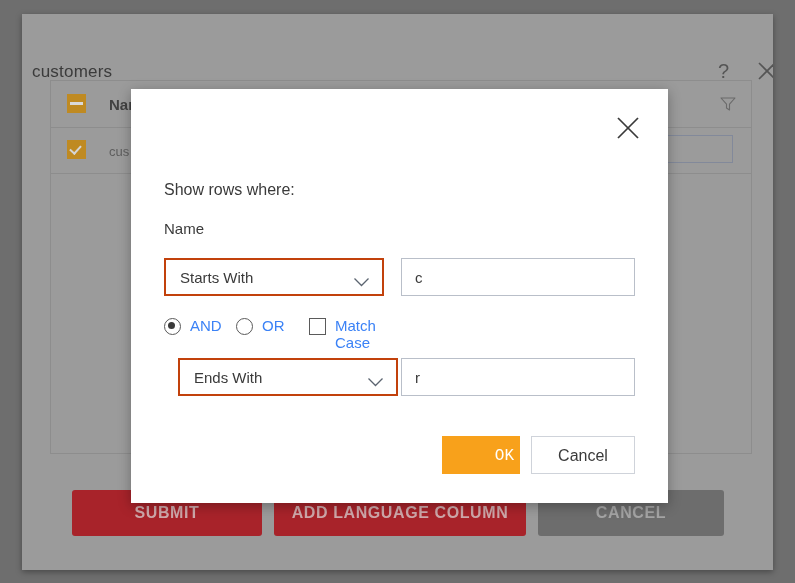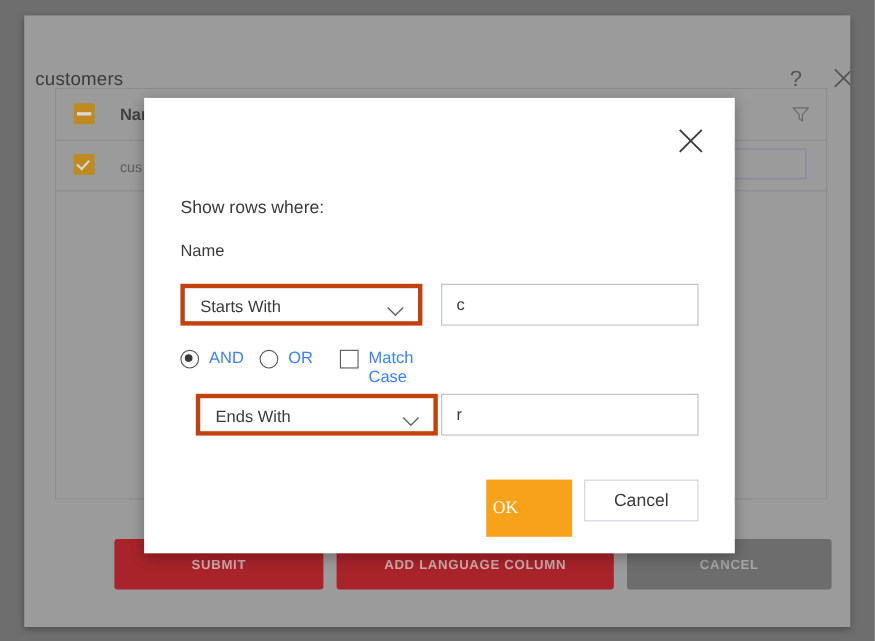--- a/index.html
+++ b/index.html
@@ -153,27 +153,26 @@
     top: 466px;
     width: 751px;
     height: 56px;
   }
   .footer-btn {
     position: absolute;
     top: 10px;
     height: 46px;
     line-height: 46px;
     text-align: center;
-    font-size: 12px;
+    font-size: 16px;
     font-weight: bold;
     letter-spacing: 0.6px;
     border-radius: 3px;
     cursor: pointer;
     user-select: none;
-    margin-left: 32px;
   }
   #btn-submit {
     left: 50px;
     width: 190px;
     background: #a8232a;
     color: #cfa8aa;
   }
   #btn-add-language-column {
     left: 252px;
     width: 252px;
@@ -223,21 +222,21 @@
     left: 33px;
     top: 131px;
     font-size: 15px;
     color: #3a3a3a;
   }
   .fs-select {
     position: absolute;
     left: 33px;
     width: 220px;
     height: 38px;
-    border: 4px solid #c2410c;
+    border: 2px solid #c2410c;
     box-sizing: border-box;
     background: #fff;
     cursor: pointer;
   }
   .fs-select-label {
     position: absolute;
     left: 14px;
     top: 9px;
     font-size: 15px;
     color: #3a3a3a;
@@ -310,29 +309,29 @@
     background: #fff;
   }
   #label-match-case { left: 171px; }
 
   
   #btn-ok {
     position: absolute;
     left: 311px;
     top: 347px;
     width: 78px;
-    height: 52px;
+    height: 38px;
     background: #f8a11b;
     color: #ffffff;
     font-size: 16px;
     line-height: 38px;
-    text-align: left;
+    text-align: right;
     border: none;
     cursor: pointer;
-    font-family: Liberation Serif, serif;
+    font-family: Liberation Mono, monospace;
   }
   #btn-cancel-dialog {
     position: absolute;
     left: 400px;
     top: 347px;
     width: 104px;
     height: 38px;
     background: #ffffff;
     color: #3a3a3a;
     font-size: 16px;

